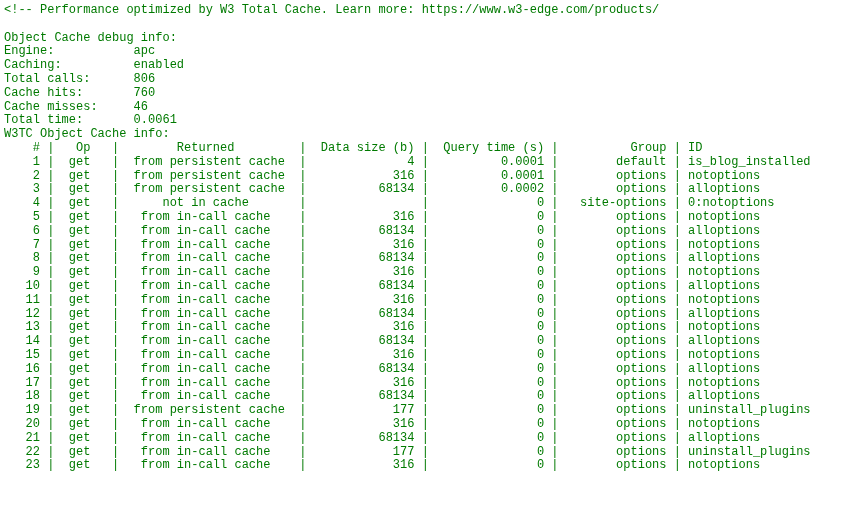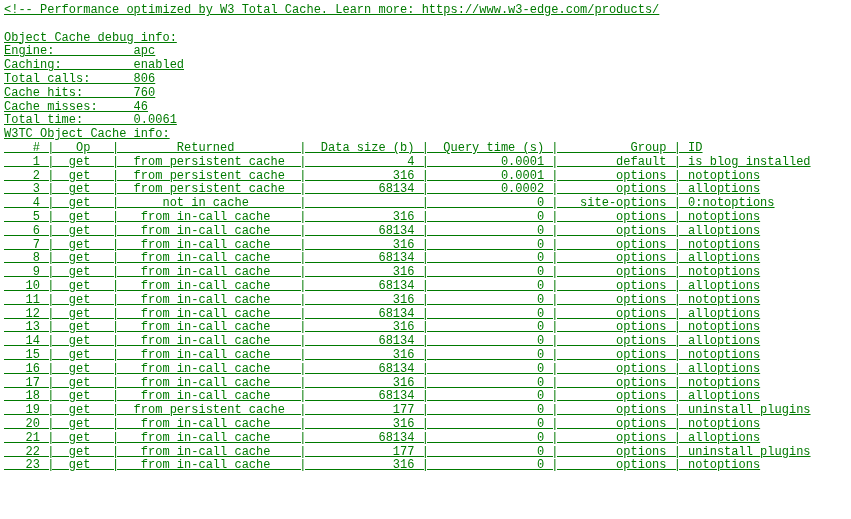--- a/index.html
+++ b/index.html
@@ -7,21 +7,20 @@
     padding: 0;
     background: #ffffff;
     font-family: Consolas, "Courier New", monospace;
     font-size: 12px;
     color: #007a00;
     line-height: 1.15;
   }
   .pre {
     white-space: pre;
     padding: 4px 4px 16px 4px;
-    text-decoration: underline;
   }
 </style>
 </head>
 <body>
 
 <div class="pre" id="output">&lt;!-- Performance optimized by W3 Total Cache. Learn more: https://www.w3-edge.com/products/
 
 Object Cache debug info:
 Engine:           apc
 Caching:          enabled

